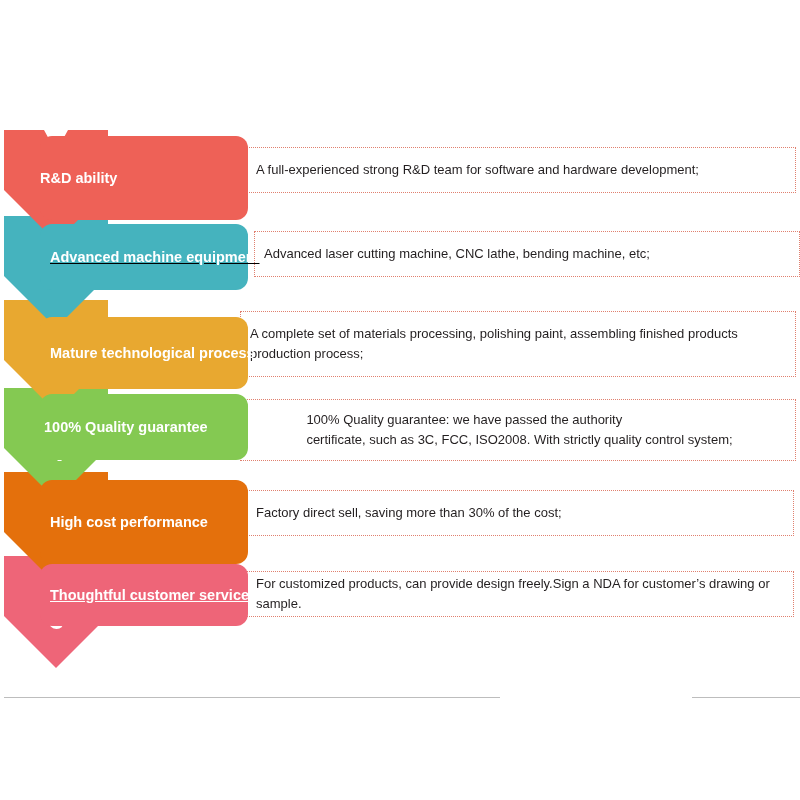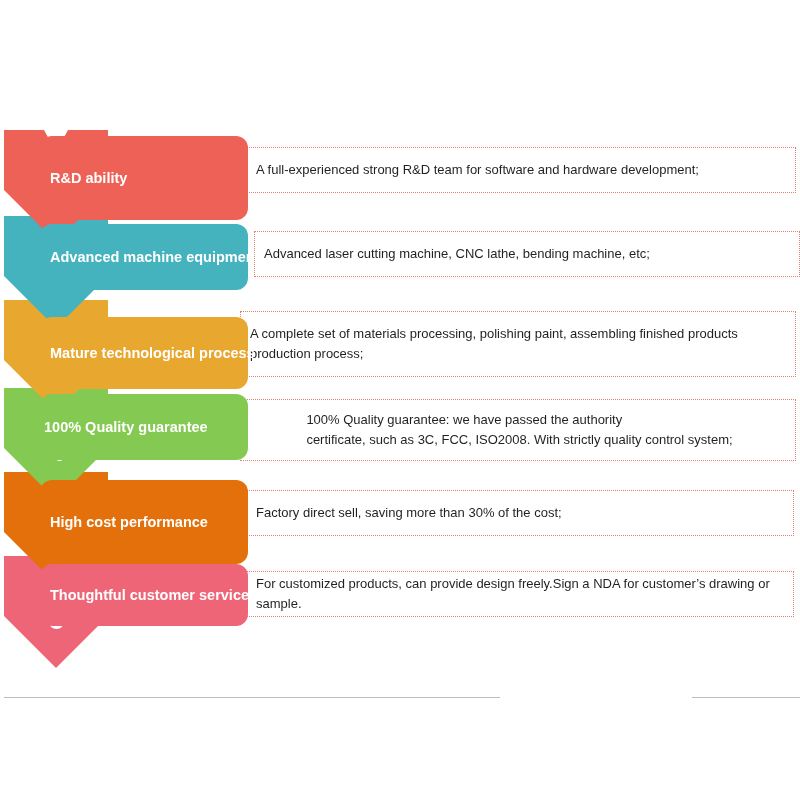--- a/index.html
+++ b/index.html
@@ -86,21 +86,21 @@
 <div id="stage">
 
   <div class="row" id="row-6" style="top:556px;">
     <div class="chev" style="height:112px;">
       <svg width="104" height="112" viewBox="0 0 104 112">
         <path id="shape-6" d="M0,0 L40,0 L52,22 L64,0 L104,0 L104,60 L52,112 L0,60 Z" fill="#EE6578"></path>
       </svg>
       <div class="num" id="num-6" style="top:48px;font-size:30px;">6</div>
     </div>
     <div class="pill" id="pill-6" style="top: 8px; height: 62px; width: 208px; background: rgb(238, 101, 120);">
-      <span class="plabel" style="margin-left:10px;">Thoughtful customer service</span>
+      <span class="plabel" style="margin-left:10px;text-decoration:underline;">Thoughtful customer service</span>
     </div>
     <div class="desc" id="desc-6" style="left:246px;top:15px;width:548px;height:46px;">
       <span class="dtext">For customized products, can provide design freely.Sign a NDA for customer’s drawing or sample.</span>
     </div>
   </div>
 
   <div class="row" id="row-5" style="top:472px;">
     <div class="chev" style="height:112px;">
       <svg width="104" height="112" viewBox="0 0 104 112">
         <path id="shape-5" d="M0,0 L40,0 L52,22 L64,0 L104,0 L104,60 L52,112 L0,60 Z" fill="#E4700C"></path>
@@ -146,37 +146,37 @@
     </div>
   </div>
 
   <div class="row" id="row-2" style="top:216px;">
     <div class="chev" style="height:112px;">
       <svg width="104" height="112" viewBox="0 0 104 112">
         <path id="shape-2" d="M0,0 L40,0 L52,22 L64,0 L104,0 L104,60 L52,112 L0,60 Z" fill="#45B3BE"></path>
       </svg>
       <div class="num" id="num-2" style="top:48px;font-size:30px;">2</div>
     </div>
-    <div class="pill" id="pill-2" style="top: 8px; height: 66px; width: 208px; background: rgb(69, 179, 190);">
+    <div class="pill" id="pill-2" style="top: 8px; height: 66px; width: 208px; background: rgb(69, 179, 190); text-decoration: underline;">
       <span class="plabel" style="margin-left:10px;">Advanced machine equipment</span>
     </div>
     <div class="desc" id="desc-2" style="left:254px;top:15px;width:546px;height:46px;">
       <span class="dtext">Advanced laser cutting machine, CNC lathe, bending machine, etc;</span>
     </div>
   </div>
 
   <div class="row" id="row-1" style="top:130px;">
     <div class="chev" style="height:112px;">
       <svg width="104" height="112" viewBox="0 0 104 112">
         <path id="shape-1" d="M0,0 L40,0 L52,22 L64,0 L104,0 L104,60 L52,112 L0,60 Z" fill="#EE6157"></path>
       </svg>
       <div class="num" id="num-1" style="top:48px;font-size:30px;">1</div>
     </div>
     <div class="pill" id="pill-1" style="top: 6px; height: 84px; width: 208px; background: rgb(238, 97, 87);">
-      <span class="plabel" style="margin-left:10px;">R&amp;D ability</span>
+      <span class="plabel" style="">R&amp;D ability</span>
     </div>
     <div class="desc" id="desc-1" style="left:246px;top:17px;width:550px;height:46px;">
       <span class="dtext">A full-experienced strong R&amp;D team for software and hardware development;</span>
     </div>
   </div>
 
   <div class="hairline" style="left:4px;top:697px;width:496px;"></div>
   <div class="hairline" style="left:692px;top:697px;width:108px;"></div>
 
 </div>

